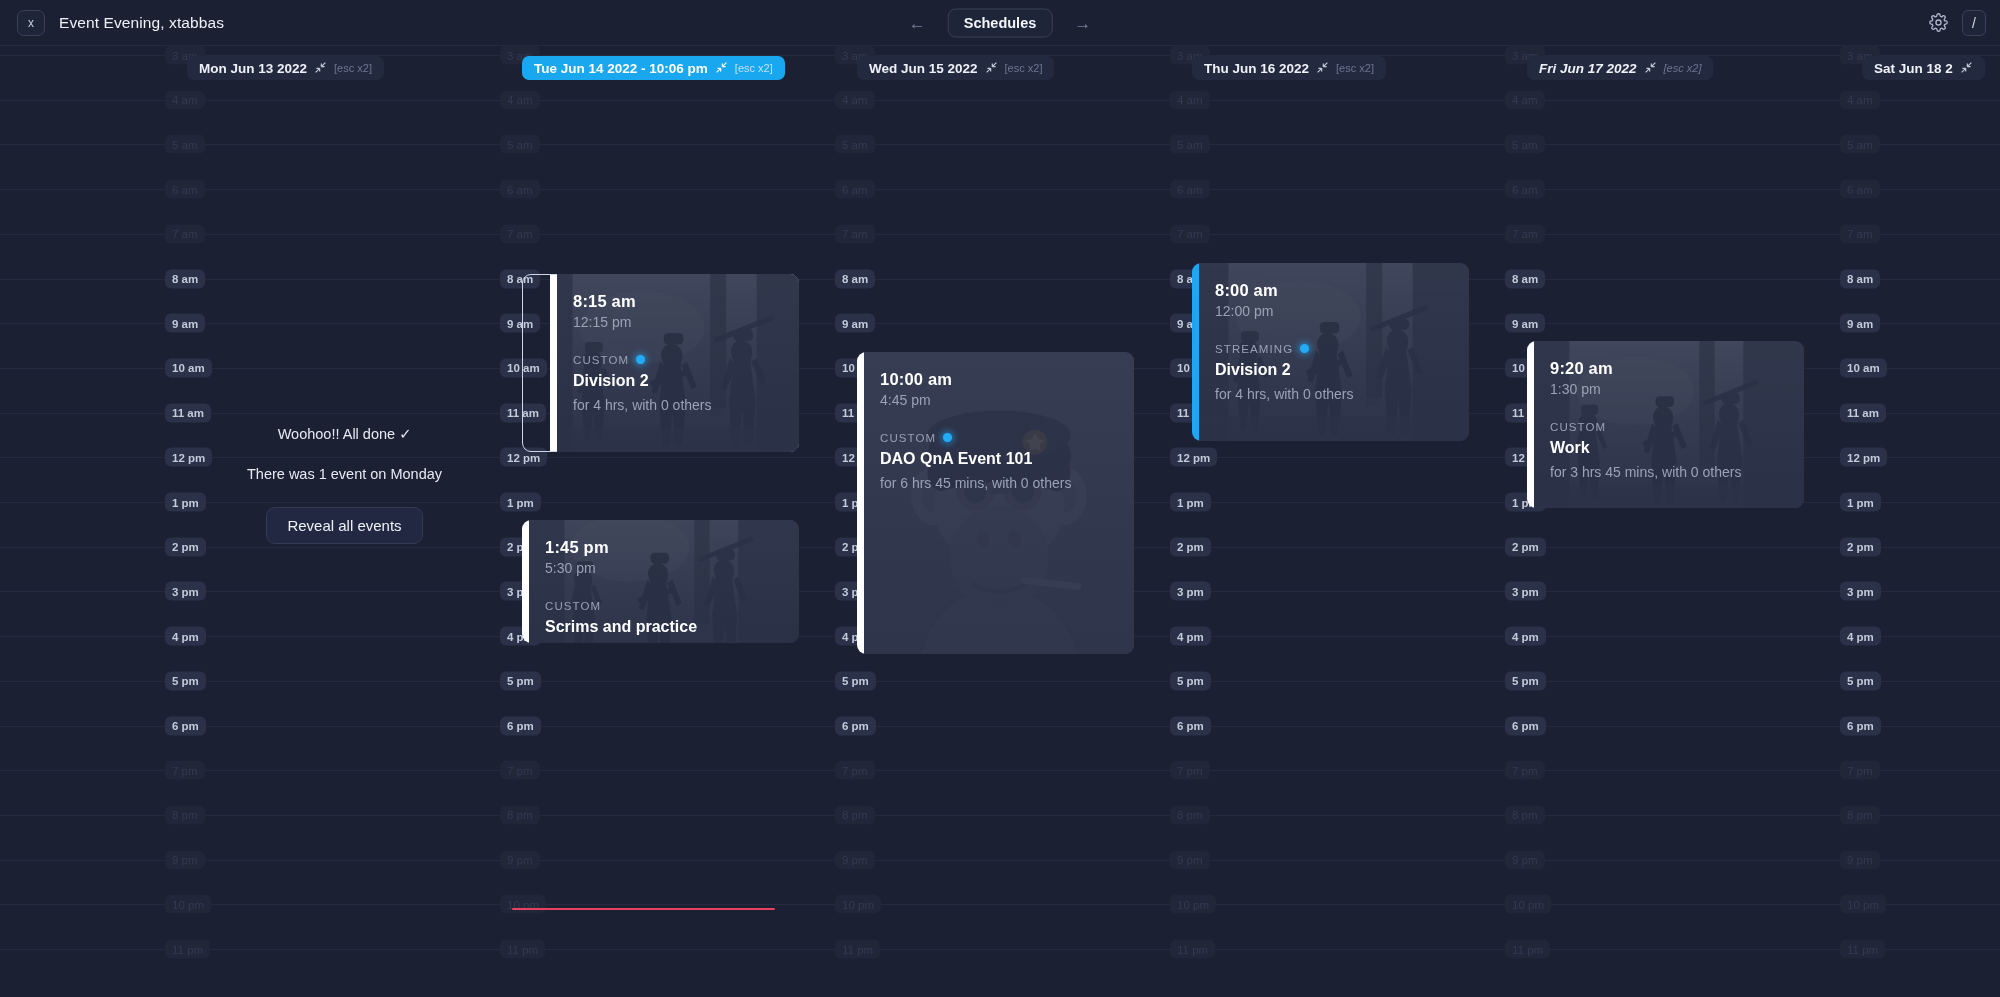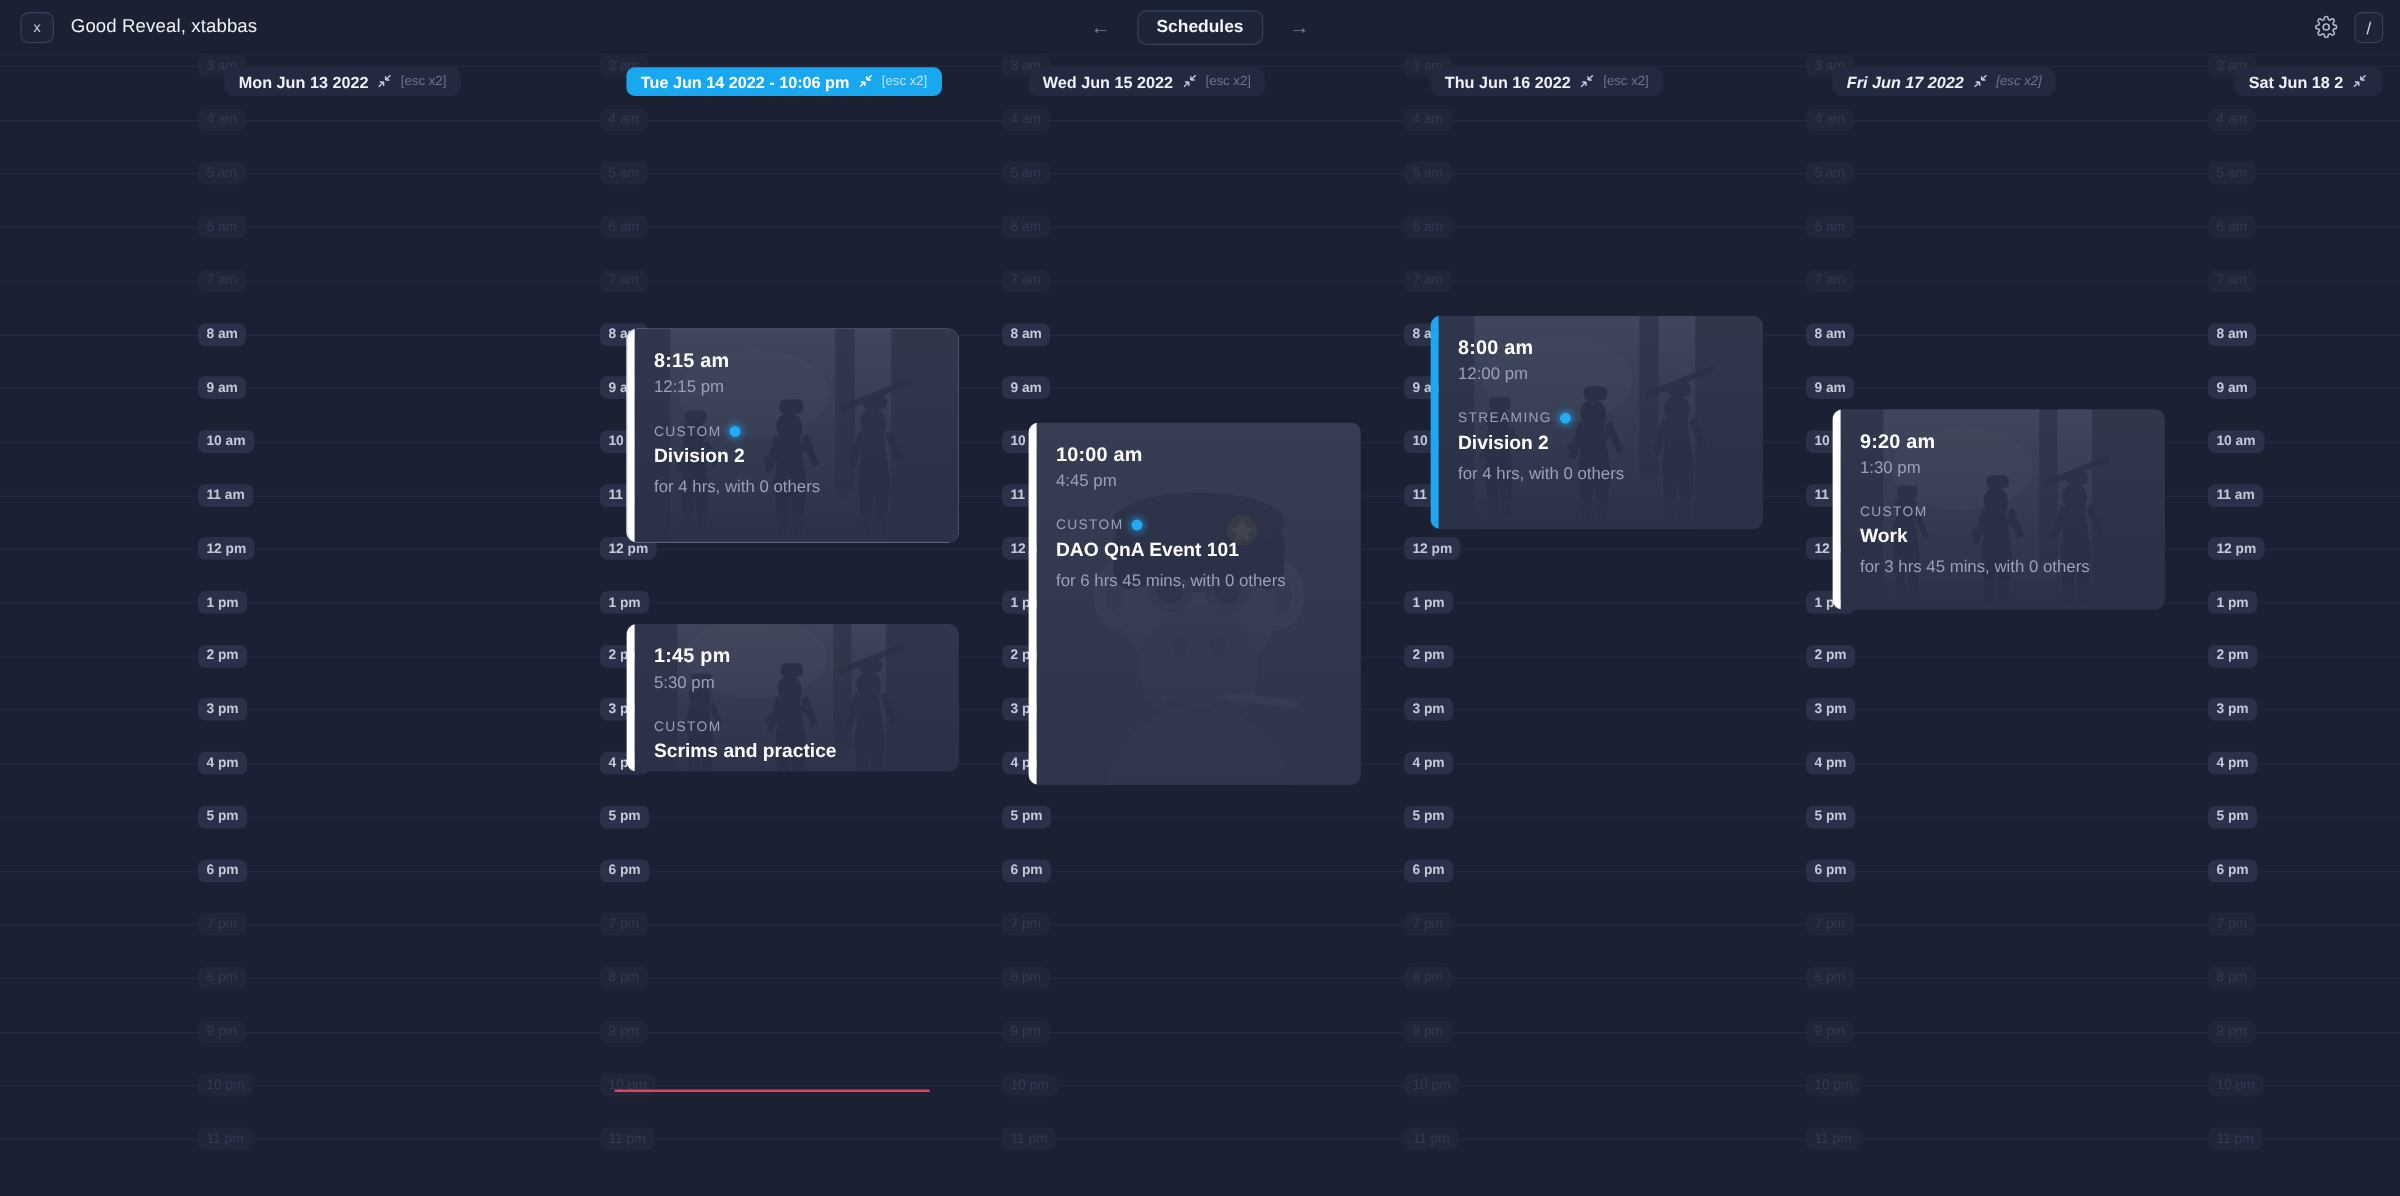--- a/index.html
+++ b/index.html
@@ -94,21 +94,21 @@
   .day-pill.active .shrink-ico{ color:#ffffff; }
 
   
   .event{
     position:absolute;
     border-radius:9px;
     overflow:hidden;
     z-index:5;
     display:flex;
   }
-  .event.focused{ outline:1.5px solid #cfd6e6; outline-offset:-1px; }
+  .event.focused{ outline:1.5px solid #cfd6e6; outline-offset:-1px;padding-left:28px; }
   .ev-accent{ width:7px; flex:0 0 7px; }
   .ev-accent.white{ background:#ffffff; }
   .ev-accent.blue{ background:#1BA7F5; }
   .ev-body{
     position:relative; flex:1 1 auto;
     padding:18px 16px 0 16px;
     background:#2b3147;
     overflow:hidden;
   }
   .ev-art{
@@ -157,21 +157,21 @@
   .now-line{
     position:absolute; height:2.5px; background:#e8415f; z-index:7; border-radius:2px;
   }
 </style>
 </head>
 <body>
 
 <div class="topbar">
   <div class="tb-left">
     <div class="key-badge">x</div>
-    <div class="greeting">Good Reveal, xtabbas</div>
+    <div class="greeting">Event Evening, xtabbas</div>
   </div>
   <div class="tb-center">
     <div class="nav-arrow">←</div>
     <div class="schedules-pill">Schedules</div>
     <div class="nav-arrow">→</div>
   </div>
   <div class="tb-right">
     <span class="gear">
       <svg width="19" height="19" viewBox="0 0 24 24" fill="none" stroke="#aeb6c8" stroke-width="1.7">
         <circle cx="12" cy="12" r="3.2"></circle>
@@ -250,20 +250,25 @@
       <div class="hour-line" style="top: 903px; width: 335px;"></div>
       <div class="hour-pill dim" style="top: 903px; left: -12px;">11 pm</div>
       <div class="day-pill" style="left: 10px;">
         <span>Mon Jun 13 2022</span>
         <span class="shrink-ico"><svg width="13" height="13" viewBox="0 0 16 16" fill="none" stroke="currentColor" stroke-width="1.4">
             <path d="M2 14 L7 9 M7 9 L3 9 M7 9 L7 13"></path>
             <path d="M14 2 L9 7 M9 7 L13 7 M9 7 L9 3"></path>
           </svg></span>
         <span class="esc">[esc x2]</span>
       </div>
+      <div class="done-wrap" style="top: 380px;">
+        <div class="done-title">Woohoo!! All done ✓</div>
+        <div class="done-sub">There was 1 event on Monday</div>
+        <button class="reveal-btn">Reveal all events</button>
+      </div>
     </div>
     <div class="day-col" style="left: 512px; width: 335px;">
       <div class="hour-line" style="top: 9px; width: 335px;"></div>
       <div class="hour-pill dim" style="top: 9px; left: -12px;">3 am</div>
       <div class="hour-line" style="top: 53.7px; width: 335px;"></div>
       <div class="hour-pill dim" style="top: 53.7px; left: -12px;">4 am</div>
       <div class="hour-line" style="top: 98.4px; width: 335px;"></div>
       <div class="hour-pill dim" style="top: 98.4px; left: -12px;">5 am</div>
       <div class="hour-line" style="top: 143.1px; width: 335px;"></div>
       <div class="hour-pill dim" style="top: 143.1px; left: -12px;">6 am</div>

